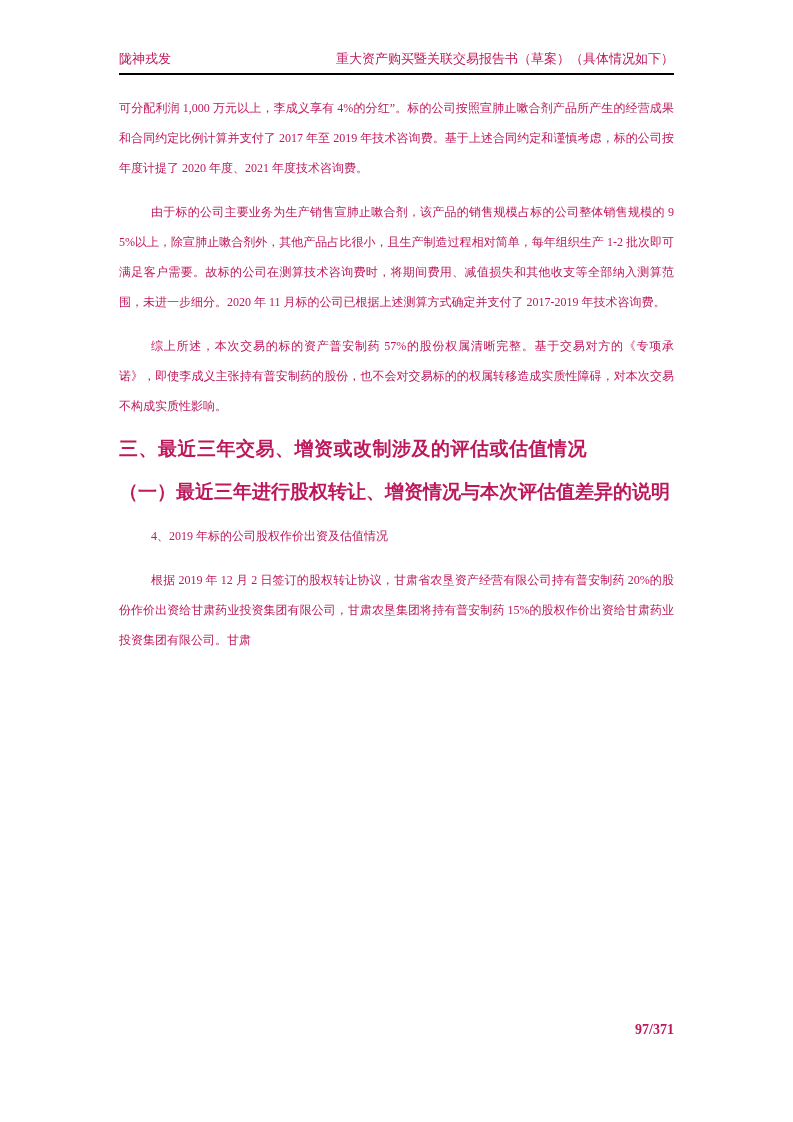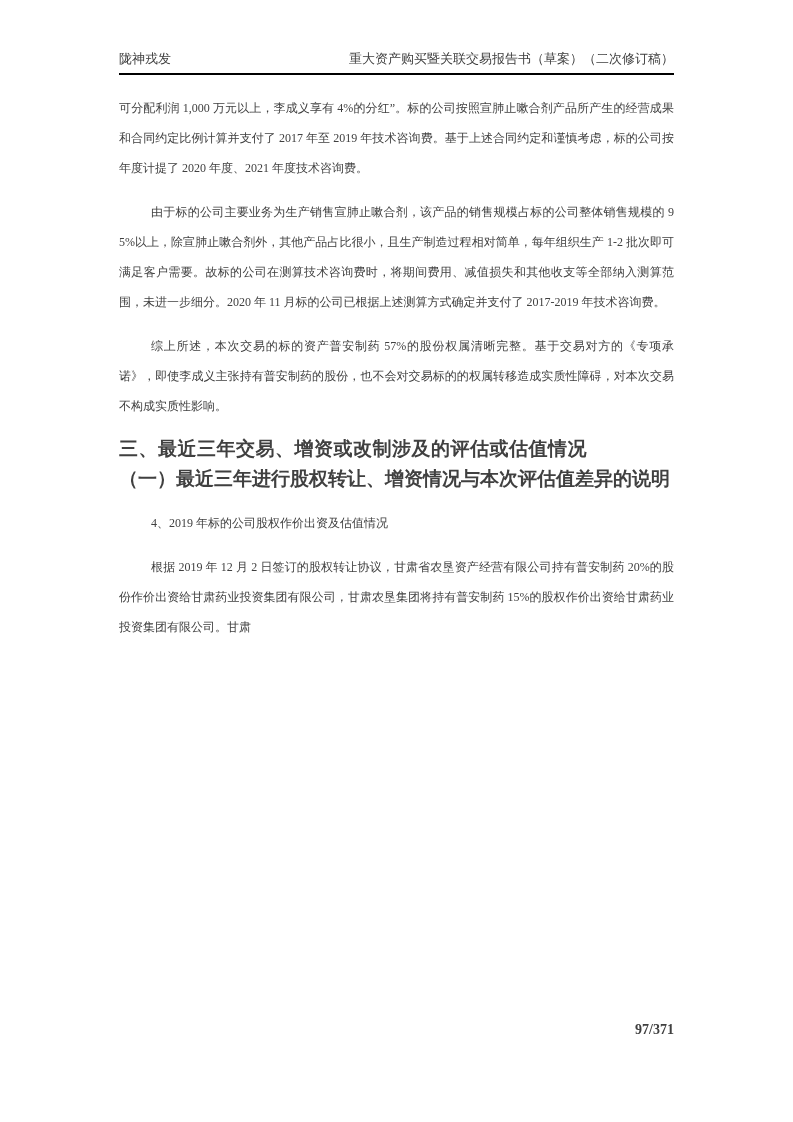--- a/index.html
+++ b/index.html
@@ -3,21 +3,21 @@
 <meta charset="utf-8">
 <style>
   * { margin: 0; padding: 0; box-sizing: border-box; }
   html, body { background: #888; }
   .page {
     position: relative;
     width: 793px;
     height: 1122px;
     margin: 0 auto;
     background: #ffffff;
-    color: #404040;
+    color: #be185d;
     font-family: "Liberation Serif", "DejaVu Serif", serif;
     padding: 50px 119px 0 119px;
   }
   .header {
     display: flex;
     justify-content: space-between;
     align-items: flex-end;
     font-size: 13px;
     padding-bottom: 5px;
     border-bottom: 2px solid #000;
@@ -40,42 +40,42 @@
     line-height: 28px;
     margin-top: 10px;
     letter-spacing: 0.5px;
     white-space: nowrap;
   }
   .h2 {
     font-family: "Liberation Sans", "DejaVu Sans", sans-serif;
     font-weight: bold;
     font-size: 19px;
     line-height: 26px;
-    margin-top: 3px;
+    margin-top: 16px;
     margin-bottom: 16px;
     white-space: nowrap;
   }
   .footer {
     position: absolute;
     top: 1022px;
     left: 128px;
     right: 119px;
     text-align: right;
     font-size: 14px;
     font-weight: bold;
   }
 </style>
 </head>
 <body>
 
 <div class="page">
 
   <div class="header">
     <span>陇神戎发</span>
-    <span>重大资产购买暨关联交易报告书（草案）（二次修订稿）</span>
+    <span>重大资产购买暨关联交易报告书（草案）（具体情况如下）</span>
   </div>
 
   <div class="doc-body">
 
     <p class="para no-indent">可分配利润 1,000 万元以上，李成义享有 4%的分红”。标的公司按照宣肺止嗽合剂产品所产生的经营成果和合同约定比例计算并支付了 2017 年至 2019 年技术咨询费。基于上述合同约定和谨慎考虑，标的公司按年度计提了 2020 年度、2021 年度技术咨询费。</p>
 
 
     <p class="para">由于标的公司主要业务为生产销售宣肺止嗽合剂，该产品的销售规模占标的公司整体销售规模的 95%以上，除宣肺止嗽合剂外，其他产品占比很小，且生产制造过程相对简单，每年组织生产 1-2 批次即可满足客户需要。故标的公司在测算技术咨询费时，将期间费用、减值损失和其他收支等全部纳入测算范围，未进一步细分。2020 年 11 月标的公司已根据上述测算方式确定并支付了 2017-2019 年技术咨询费。</p>
 
     <p class="para">综上所述，本次交易的标的资产普安制药 57%的股份权属清晰完整。基于交易对方的《专项承诺》，即使李成义主张持有普安制药的股份，也不会对交易标的的权属转移造成实质性障碍，对本次交易不构成实质性影响。</p>

